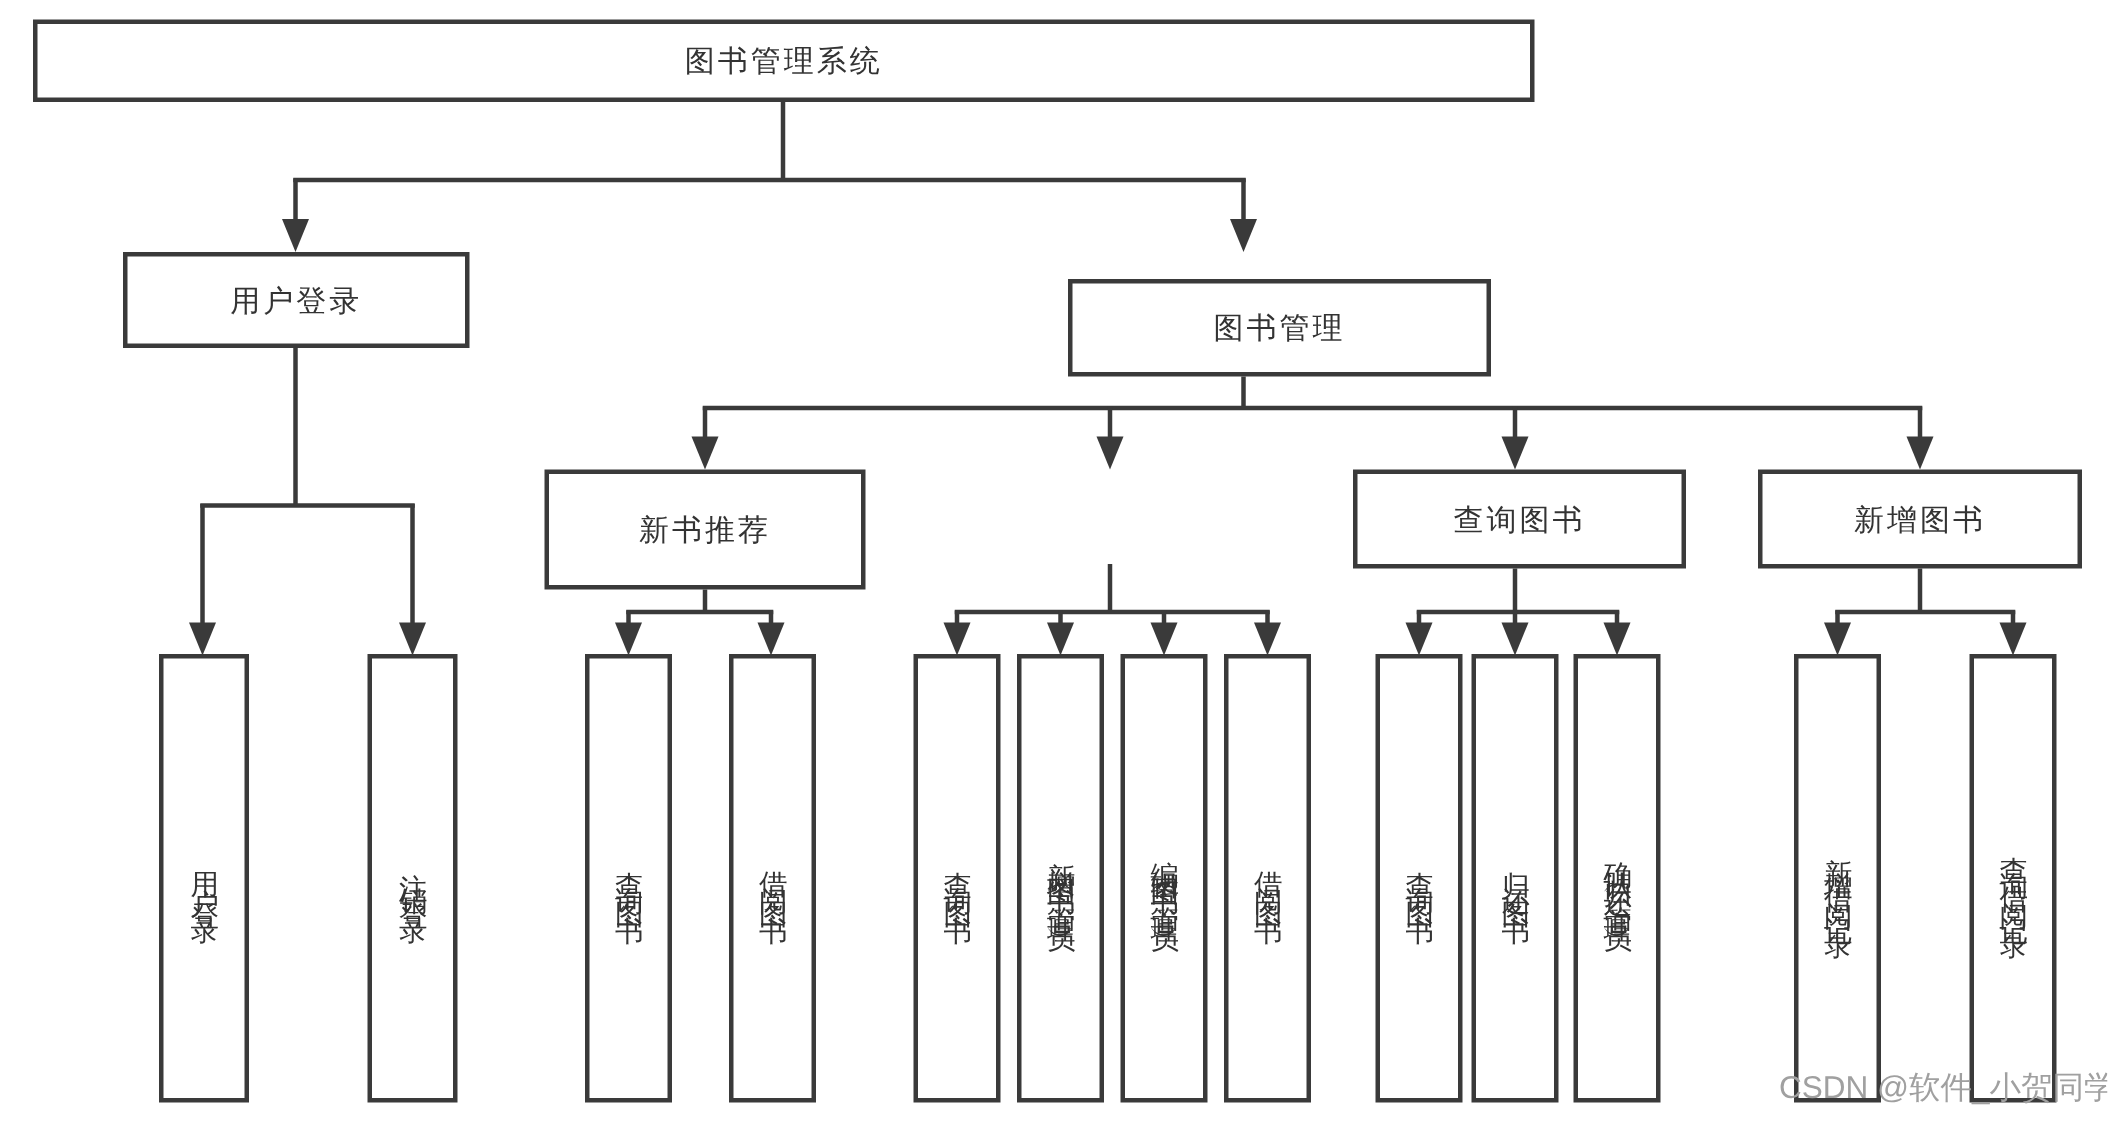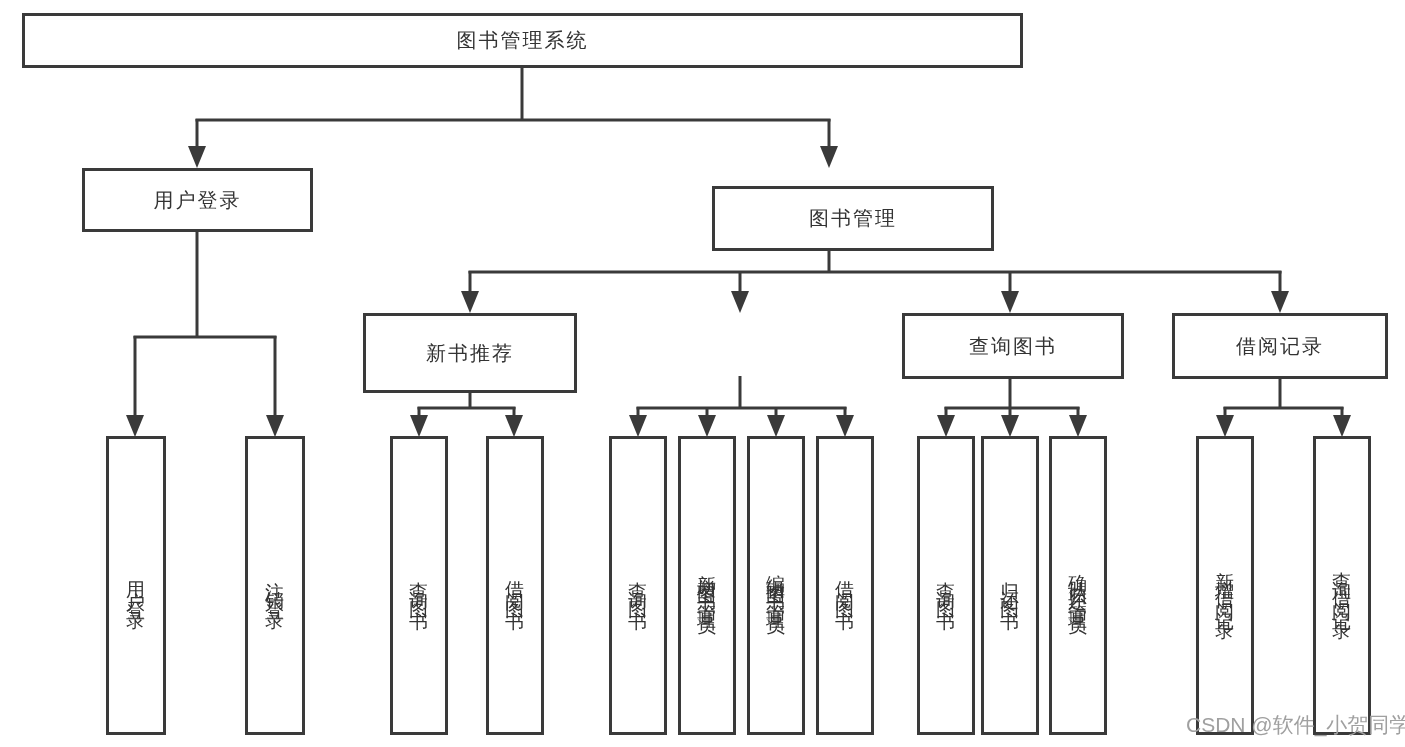--- a/index.html
+++ b/index.html
@@ -137,21 +137,21 @@
     <span class="lbl">图书管理</span>
   </div>
 
   <div class="hnode" style="left:363px;top:313px;width:214px;height:80px;">
     <span class="lbl">新书推荐</span>
   </div>
   <div class="hnode" style="left:902px;top:313px;width:222px;height:66px;">
     <span class="lbl">查询图书</span>
   </div>
   <div class="hnode" style="left:1172px;top:313px;width:216px;height:66px;">
-    <span class="lbl">借阅记录</span>
+    <span class="lbl">新增图书</span>
   </div>
 
   <div class="vnode" style="left:106px;width:60px;">
     <span class="lbl">用户登录</span>
   </div>
   <div class="vnode" style="left:245px;width:60px;">
     <span class="lbl">注销登录</span>
   </div>
 
   <div class="vnode" style="left:390px;width:58px;">

